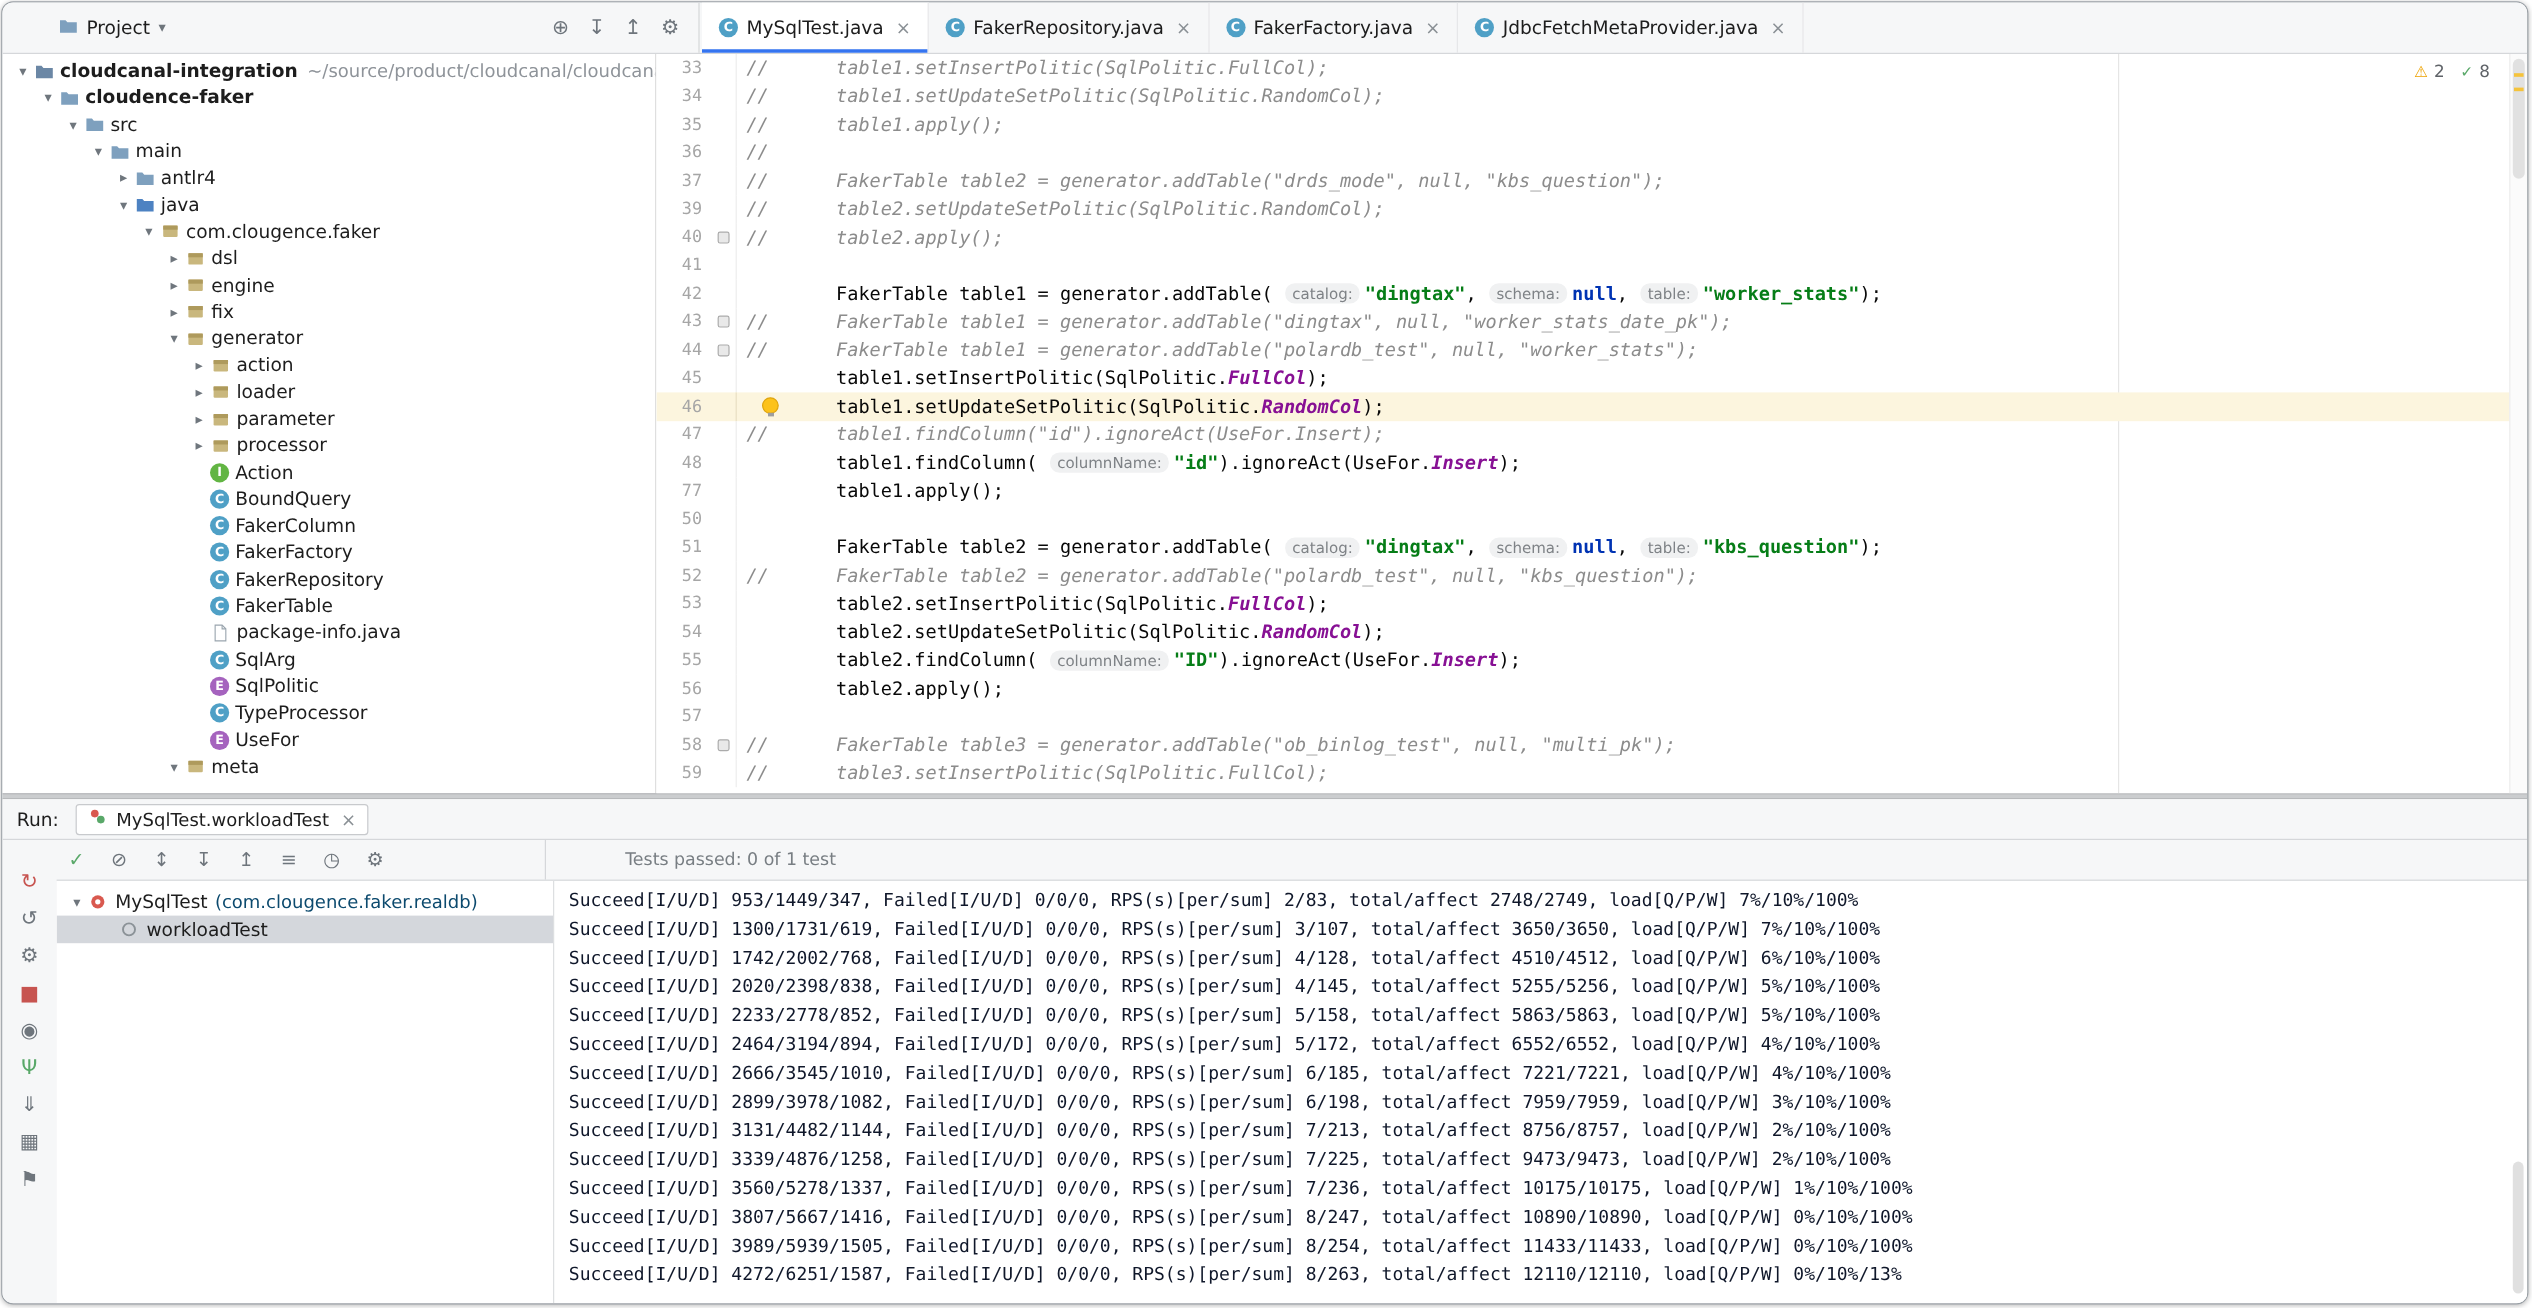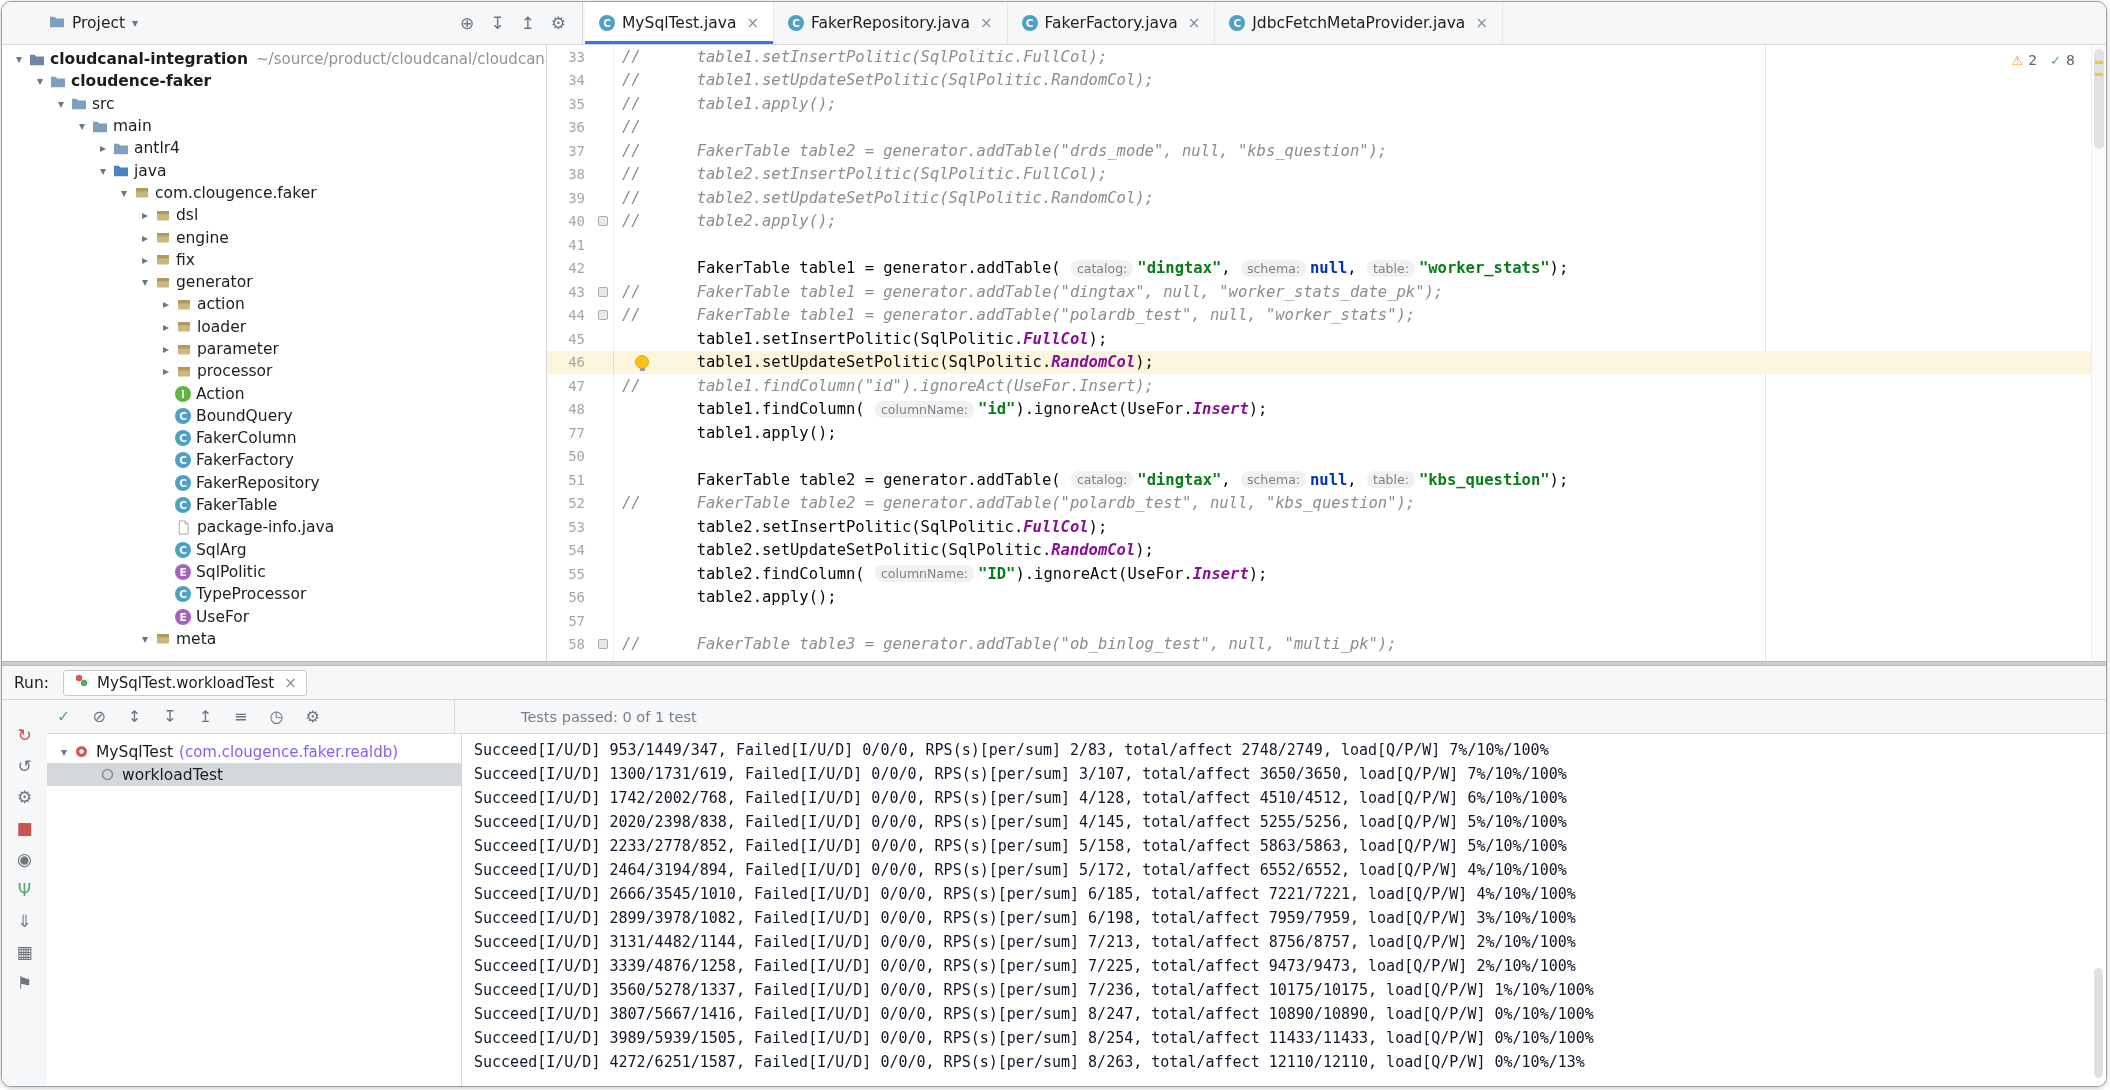--- a/index.html
+++ b/index.html
@@ -80,21 +80,21 @@
   .rt-icons { width: 407px; flex: 0 0 auto; display: flex; align-items: center; gap: 22px; padding-left: 10px; }
   .tbtn { font-size: 16px; color: #6E757C; }
   .vdiv { width: 1px; align-self: stretch; background: #D5D7DA; }
   .run-status { margin-left: 66px; font-size: 14.5px; color: #787E83; }
   .run-content { flex: 1; display: flex; overflow: hidden; }
   .test-tree { width: 415px; flex: 0 0 auto; background: #fff; border-right: 1px solid #D5D7DA; padding-top: 6px; overflow: hidden; }
   .ttrow { display: flex; align-items: center; height: 23px; font-size: 15.5px; color: #1D1D1D; white-space: nowrap; }
   .ttrow.sel { background: var(--selection, #D4D7DC); }
   .ttrow .chev { width: 18px; text-align: center; color: #6F767D; font-size: 12px; }
   .ttrow .tlabel { margin-left: 6px; }
-  .ttrow .tsuffix { margin-left: 6px; color: #8b5cf6; font-size: 15px; }
+  .ttrow .tsuffix { margin-left: 6px; color: #0c4a6e; font-size: 15px; }
   .ttrow.depth1 { padding-left: 34px; }
   .ttrow.depth0 { padding-left: 8px; }
   .console { flex: 1; position: relative; background: #fff; padding: 4px 0 0 12px; overflow: hidden; }
   .cline { font-family: "DejaVu Sans Mono", "Liberation Mono", monospace; font-size: 15px; line-height: 24px; color: #0f172a; white-space: pre; }
   .c-thumb { position: absolute; right: 3px; bottom: 8px; width: 9px; height: 110px; border-radius: 5px; background: rgba(0,0,0,.12); }
 </style>
 </head>
 <body>
 
 <div class="window">
@@ -379,25 +379,20 @@
           </div>
           <div class="crow">
             <span class="lnum">36</span>
             <span class="gico"></span>
             <span class="ctext"><span class="tk-c">//</span></span>
           </div>
           <div class="crow">
             <span class="lnum">37</span>
             <span class="gico"></span>
             <span class="ctext"><span class="tk-c">//      FakerTable table2 = generator.addTable("drds_mode", null, "kbs_question");</span></span>
-          </div>
-          <div class="crow">
-            <span class="lnum">38</span>
-            <span class="gico"></span>
-            <span class="ctext"><span class="tk-c">//      table2.setInsertPolitic(SqlPolitic.FullCol);</span></span>
           </div>
           <div class="crow">
             <span class="lnum">39</span>
             <span class="gico"></span>
             <span class="ctext"><span class="tk-c">//      table2.setUpdateSetPolitic(SqlPolitic.RandomCol);</span></span>
           </div>
           <div class="crow">
             <span class="lnum">40</span>
             <span class="gico">
               <span class="gcom"></span>

